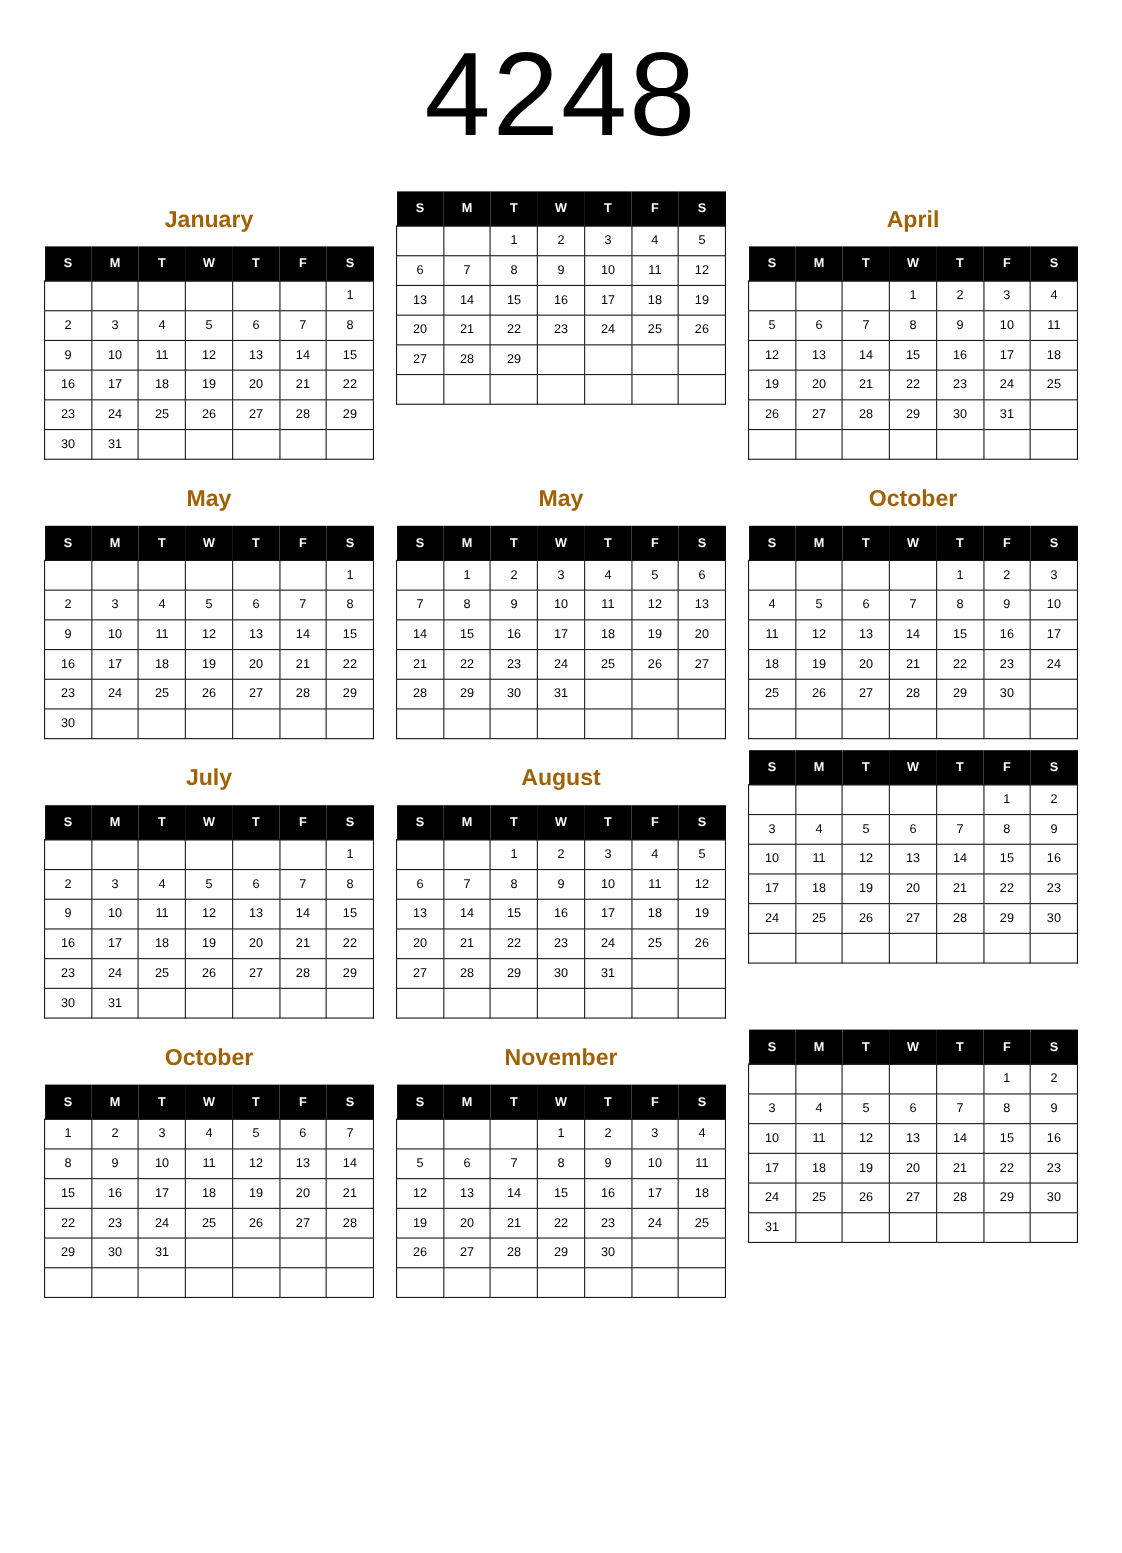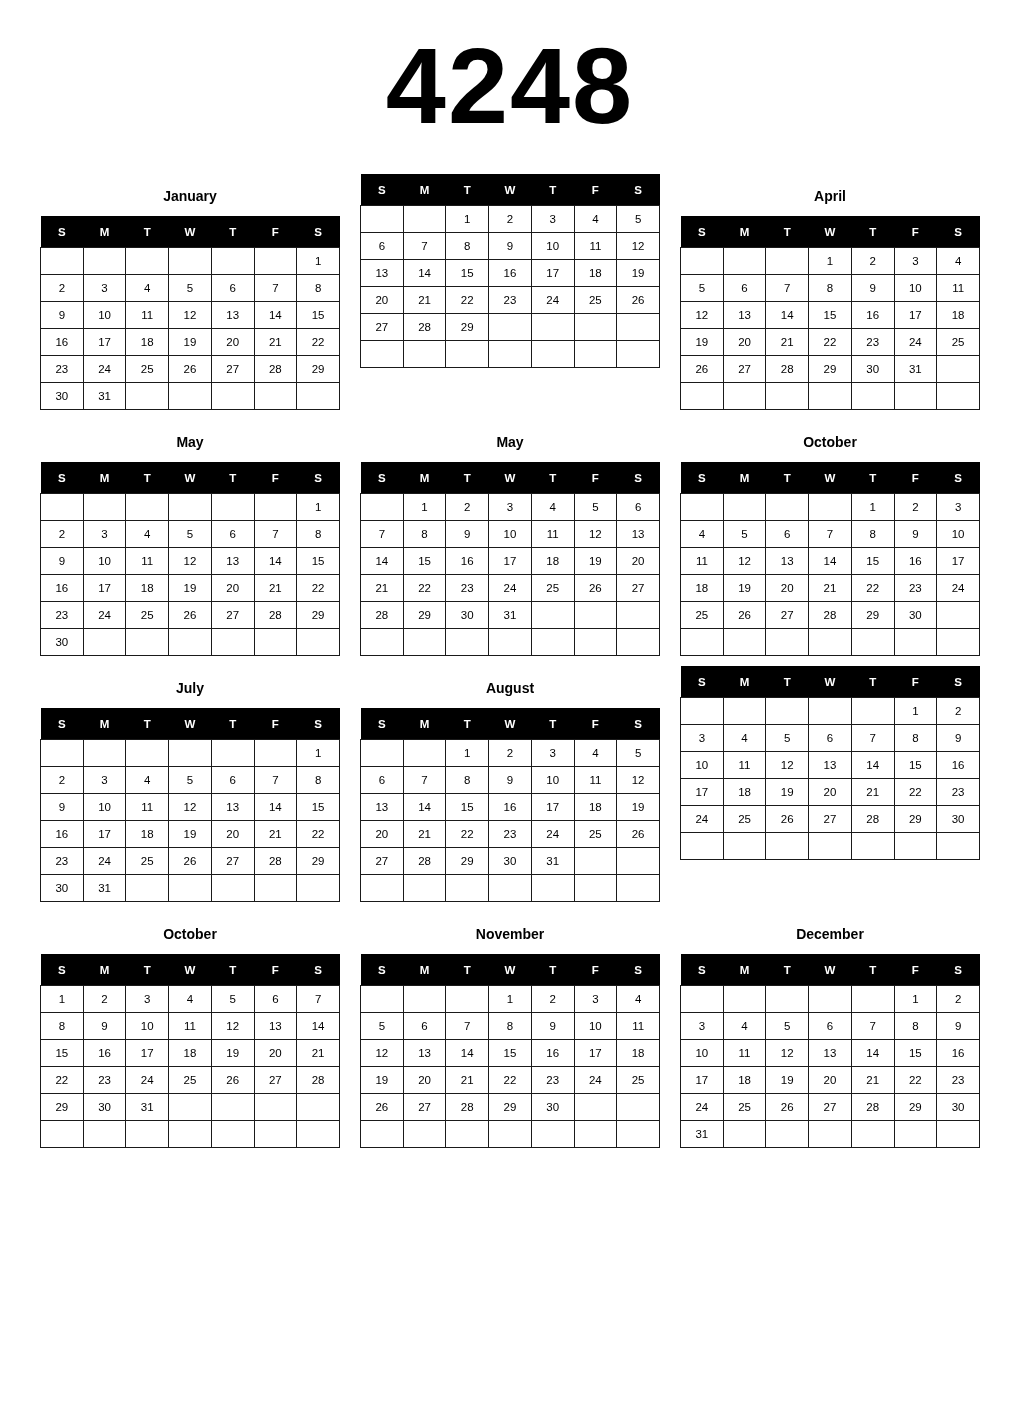--- a/index.html
+++ b/index.html
@@ -16,21 +16,21 @@
   }
   .page {
     width: 1020px;
     height: 1412px;
     position: relative;
     box-sizing: border-box;
   }
   .year-title {
     text-align: center;
     font-size: 108px;
-    font-weight: 700;
+    font-weight: 400;
     letter-spacing: 2px;
     line-height: 1;
     margin: 18px 0 0 0;
     padding-top: 14px;
     color: #000;
   }
   .months-grid {
     margin: 34px auto 0 auto;
     width: 940px;
     display: grid;
@@ -38,24 +38,24 @@
     column-gap: 20px;
     row-gap: 0px;
     justify-content: center;
   }
   .month {
     width: 300px;
     margin-bottom: 10px;
   }
   .month-name {
     text-align: center;
-    font-size: 14px;
+    font-size: 21px;
     font-weight: 700;
     margin: 14px 0 12px 0;
-    color: #000000;
+    color: #a16207;
   }
   table.cal {
     border-collapse: collapse;
     width: 300px;
     table-layout: fixed;
   }
   table.cal th {
     background: #000000;
     color: #ffffff;
     font-size: 11.5px;
@@ -870,21 +870,20 @@
               <td class="empty"></td>
               <td class="empty"></td>
               <td class="empty"></td>
               <td class="empty"></td>
               <td class="empty"></td>
             </tr>
           </tbody>
         </table>
       </div>
       <div class="month">
-        <div class="month-name">December</div>
         <table class="cal">
           <thead>
             <tr>
               <th>S</th>
               <th>M</th>
               <th>T</th>
               <th>W</th>
               <th>T</th>
               <th>F</th>
               <th>S</th>

